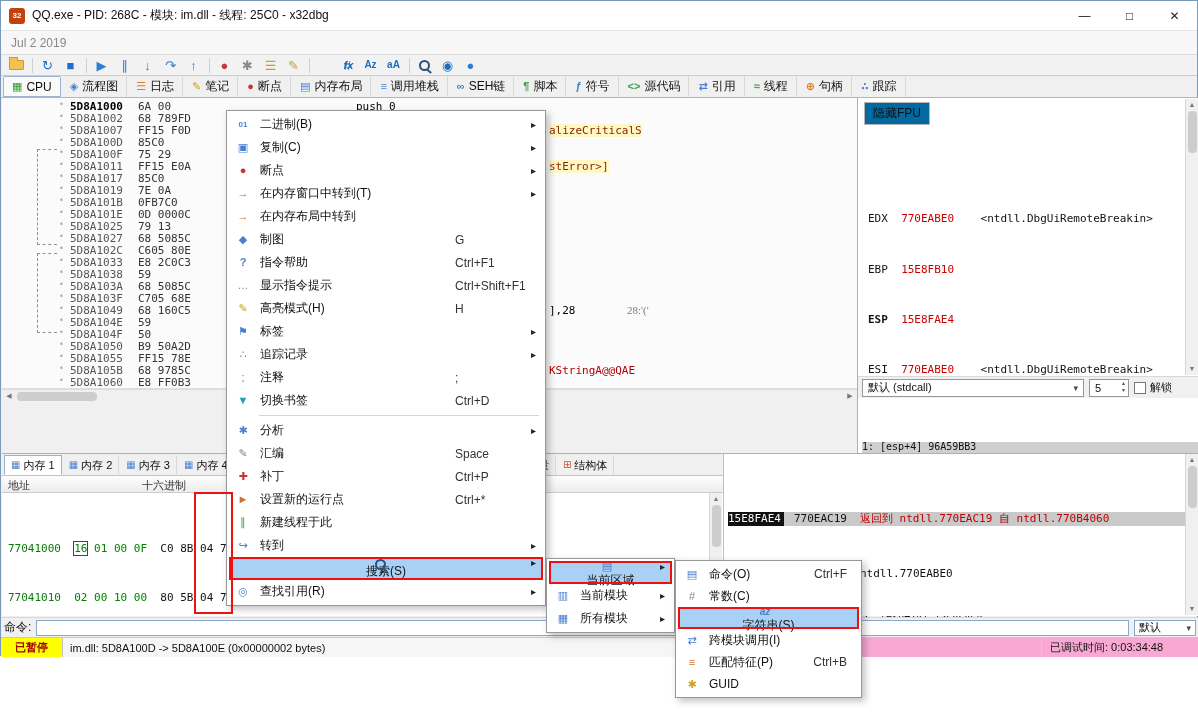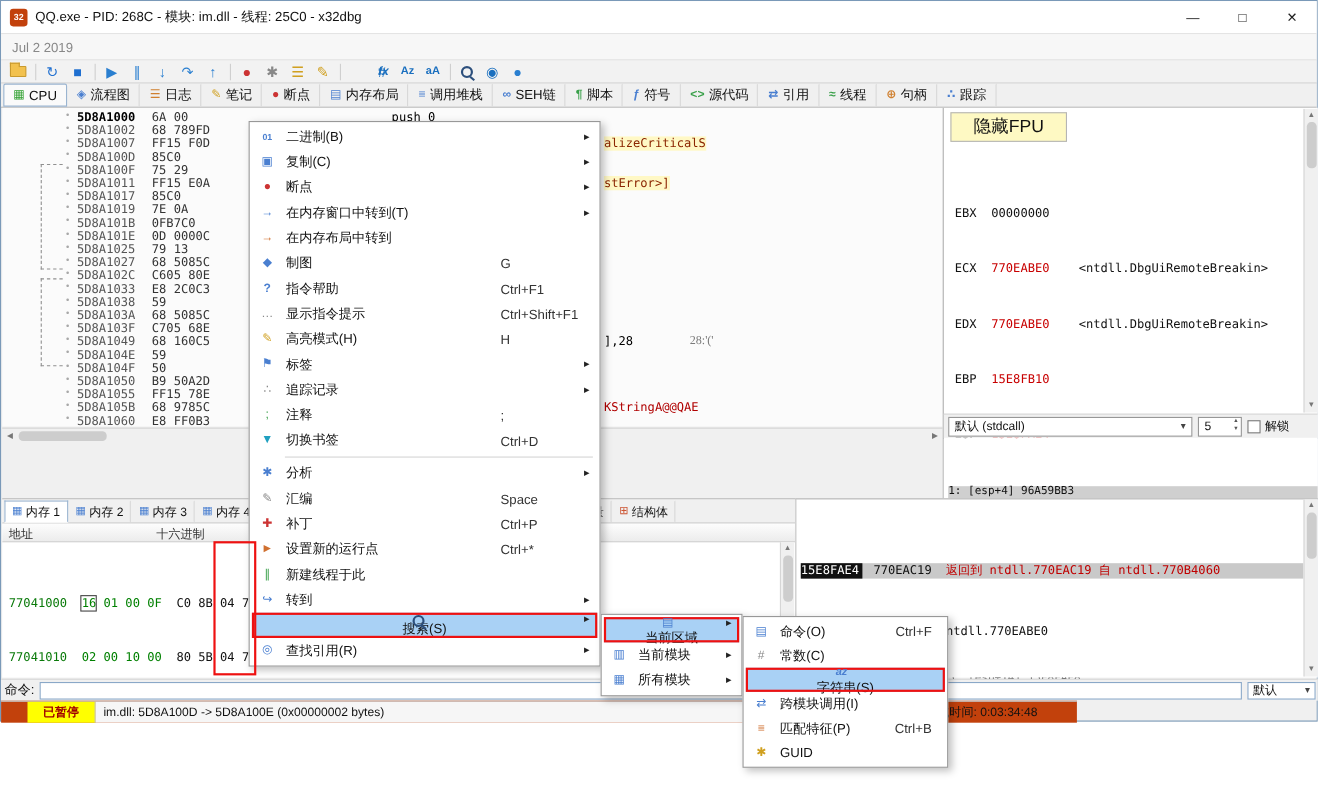--- a/index.html
+++ b/index.html
@@ -58,21 +58,21 @@
 
   .hsb { position:absolute; left:1px; top:388px; width:855px; height:13px; background:#f0f0f0; border-top:1px solid #dcdcdc; display:flex; align-items:center; }
   .sbb { width:14px; text-align:center; font-size:7px; color:#777; }
   .hthumb { width:80px; height:9px; background:#cdcdcd; border-radius:4px; margin:0 1px; }
   .hfill { flex:1; }
   .infoline { position:absolute; left:1px; top:401px; width:855px; height:51px; background:#fff; border-top:1px solid #e6e6e6; }
   .infoline span { position:absolute; left:6px; top:26px; font-family:"DejaVu Sans Mono","Liberation Mono",monospace; font-size:11px; color:#000; }
 
   
   .regs { position:absolute; left:856px; top:97px; width:342px; height:355px; background:#fff; border-left:1px solid #b0b0b0; }
-  .fpu-btn { position:absolute; left:6px; top:4px; border:1px solid #b5b5b5; background:#fef9c3; padding:2px 20px; font-size:16px; }
+  .fpu-btn { position:absolute; left:6px; top:4px; border:1px solid #b5b5b5; background:#0369a1; padding:2px 8px; font-size:12px; }
   .regrows { position:absolute; left:10px; top:27px; font-family:"DejaVu Sans Mono","Liberation Mono",monospace; font-size:11px; line-height:12.6px; white-space:pre; }
   .seg-row { white-space:pre; }
   .red { color:#c80000; }
   .bold { font-weight:bold; }
 
   .vsb { position:absolute; width:13px; background:#f0f0f0; border-left:1px solid #d6d6d6; display:flex; flex-direction:column; align-items:center; }
   .vsb .sbb { width:13px; height:12px; line-height:12px; }
   .vthumb { width:9px; height:42px; background:#cdcdcd; border-radius:4px; }
   .vfill { flex:1; }
   .vsb-regs { left:1184px; top:98px; height:276px; }
@@ -114,21 +114,21 @@
   .saddr.cur { width:56px; background:#111; color:#fff; margin-right:10px; }
   .sval { display:inline-block; width:66px; }
   .snote.ret { color:#c00000; }
 
   
   .cmdrow { position:absolute; left:0; top:616px; width:1198px; height:20px; background:#f0f0f0; display:flex; align-items:center; gap:5px; padding:0 3px; border-top:1px solid #d8d8d8; }
   .cmd-label { font-size:12px; }
   .cmd-input { flex:1; height:16px; background:#fff; border:1px solid #8aa8c8; font-size:11px; padding:0 3px; }
   .cmd-combo { width:62px; height:16px; border:1px solid #8aa8c8; background:#fff; font-size:11px; display:flex; align-items:center; padding:0 4px; }
 
-  .statusbar { position:absolute; left:0; top:636px; width:978px; height:20px; background:#c2410c; border-top:1px solid #c8c8c8; display:flex; font-size:11px;padding-left:24px; }
+  .statusbar { position:absolute; left:0; top:636px; width:1198px; height:20px; background:#f9a8d4; border-top:1px solid #c8c8c8; display:flex; font-size:11px; }
   .st-paused { width:62px; background:#ffff00; color:#a00000; font-weight:bold; display:flex; align-items:center; justify-content:center; border-right:1px solid #c0c0c0; }
   .st-msg { flex:0 0 650px; display:flex; align-items:center; padding-left:7px; border-right:1px solid #d0d0d0; background:#f6f6f6; }
   .st-fill { flex:1; }
   .st-time { width:158px; display:flex; align-items:center; padding-left:8px; border-left:1px solid #d0d0d0; }
 
   
   .menu { position:absolute; background:#fff; border:1px solid #989898; box-shadow:3px 3px 7px rgba(0,0,0,.25); padding:2px; z-index:30; }
   .cmenu { left:226px; top:110px; width:320px; }
   .smenu1 { left:546px; top:558px; width:129px; }
   .smenu2 { left:675px; top:560px; width:187px; }
@@ -579,23 +579,21 @@
     <span class="sbb">▶</span>
   </div>
 
 
   <div class="regs">
     <span class="fpu-btn">隐藏FPU</span>
     <div class="regrows">
       
     
       
-        <div class="seg-row"><span>EBX  </span><span>00000000</span><span></span><span></span><span></span><span></span></div>
-      
-        <div class="seg-row"><span>ECX  </span><span class=" red">770EABE0</span><span>    &lt;ntdll.DbgUiRemoteBreakin&gt;</span><span></span><span></span><span></span></div>
+      
       
         <div class="seg-row"><span>EDX  </span><span class=" red">770EABE0</span><span>    &lt;ntdll.DbgUiRemoteBreakin&gt;</span><span></span><span></span><span></span></div>
       
         <div class="seg-row"><span>EBP  </span><span class=" red">15E8FB10</span><span></span><span></span><span></span><span></span></div>
       
         <div class="seg-row"><span class=" bold">ESP  </span><span class=" red">15E8FAE4</span><span></span><span></span><span></span><span></span></div>
       
         <div class="seg-row"><span>ESI  </span><span class=" red">770EABE0</span><span>    &lt;ntdll.DbgUiRemoteBreakin&gt;</span><span></span><span></span><span></span></div>
       
         <div class="seg-row"><span>EDI  </span><span class=" red">770EABE0</span><span>    &lt;ntdll.DbgUiRemoteBreakin&gt;</span><span></span><span></span><span></span></div>

